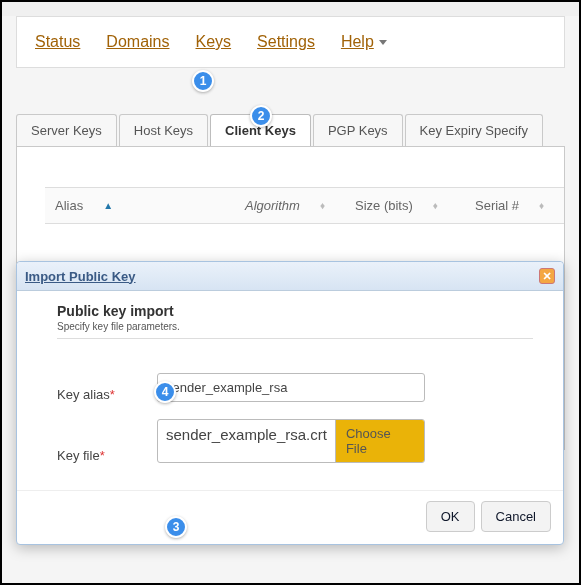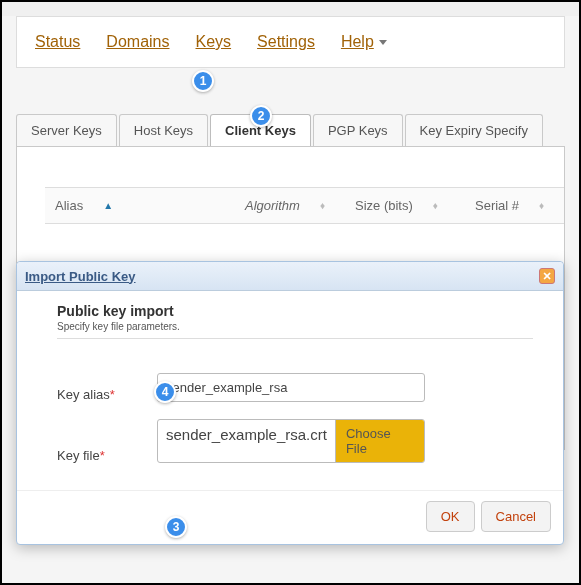--- a/index.html
+++ b/index.html
@@ -19,21 +19,21 @@
     .tablehead { display: flex; background: #fafafa; border-top: 1px solid #ddd; border-bottom: 1px solid #ddd; margin: 20px 0 0 28px; }
     .th { padding: 10px 10px; color: #666; display: flex; align-items: center; gap: 20px; }
     .th .sort { font-size: 10px; color: #bbb; }
     .th .sort.active { color: #27a; }
     .th.alias { width: 190px; }
     .th.algo { width: 110px; font-style: italic; }
     .th.size { width: 120px; }
     .th.serial { flex: 1; }
     
     .footer-btns { display: flex; gap: 8px; padding: 14px 0 6px 28px; margin-top: 160px; }
-    .btn { background: #f3f3f3; border: 1px solid #ccc; border-radius: 4px; padding: 7px 14px; color: #c2410c; cursor: pointer; font-size: 13px; }
+    .btn { background: #f3f3f3; border: 1px solid #ccc; border-radius: 4px; padding: 7px 14px; color: #0f172a; cursor: pointer; font-size: 13px; }
     .btn.disabled { color: #bbb; border-color: #ddd; cursor: default; }
     .btn.has-caret::after { content: ""; display: inline-block; margin-left: 6px; border-left: 4px solid transparent; border-right: 4px solid transparent; border-top: 5px solid #888; vertical-align: middle; }
     .btn.disabled.has-caret::after { border-top-color: #ccc; }
     
     .modal { position: absolute; left: 14px; top: 245px; width: 548px; background: #fff; border: 1px solid #a8c3e0; border-radius: 4px; box-shadow: 0 3px 14px rgba(0,0,0,0.25); z-index: 10; }
     .modal-header { background: linear-gradient(#eaf1fa, #d7e4f3); border-bottom: 1px solid #bcd; padding: 6px 8px; display: flex; justify-content: space-between; align-items: center; border-radius: 4px 4px 0 0; }
     .modal-title { color: #3a5a85; font-weight: bold; font-size: 13px; text-decoration: underline; }
     .close-btn { width: 16px; height: 16px; background: #f4a742; border: 1px solid #c77; border-radius: 3px; display: flex; align-items: center; justify-content: center; color: #fff; font-weight: bold; font-size: 11px; cursor: pointer; line-height: 1; }
     .modal-body { padding: 12px 30px 10px 40px; }
     .section-title { font-weight: bold; color: #333; font-size: 14px; margin-bottom: 2px; }

